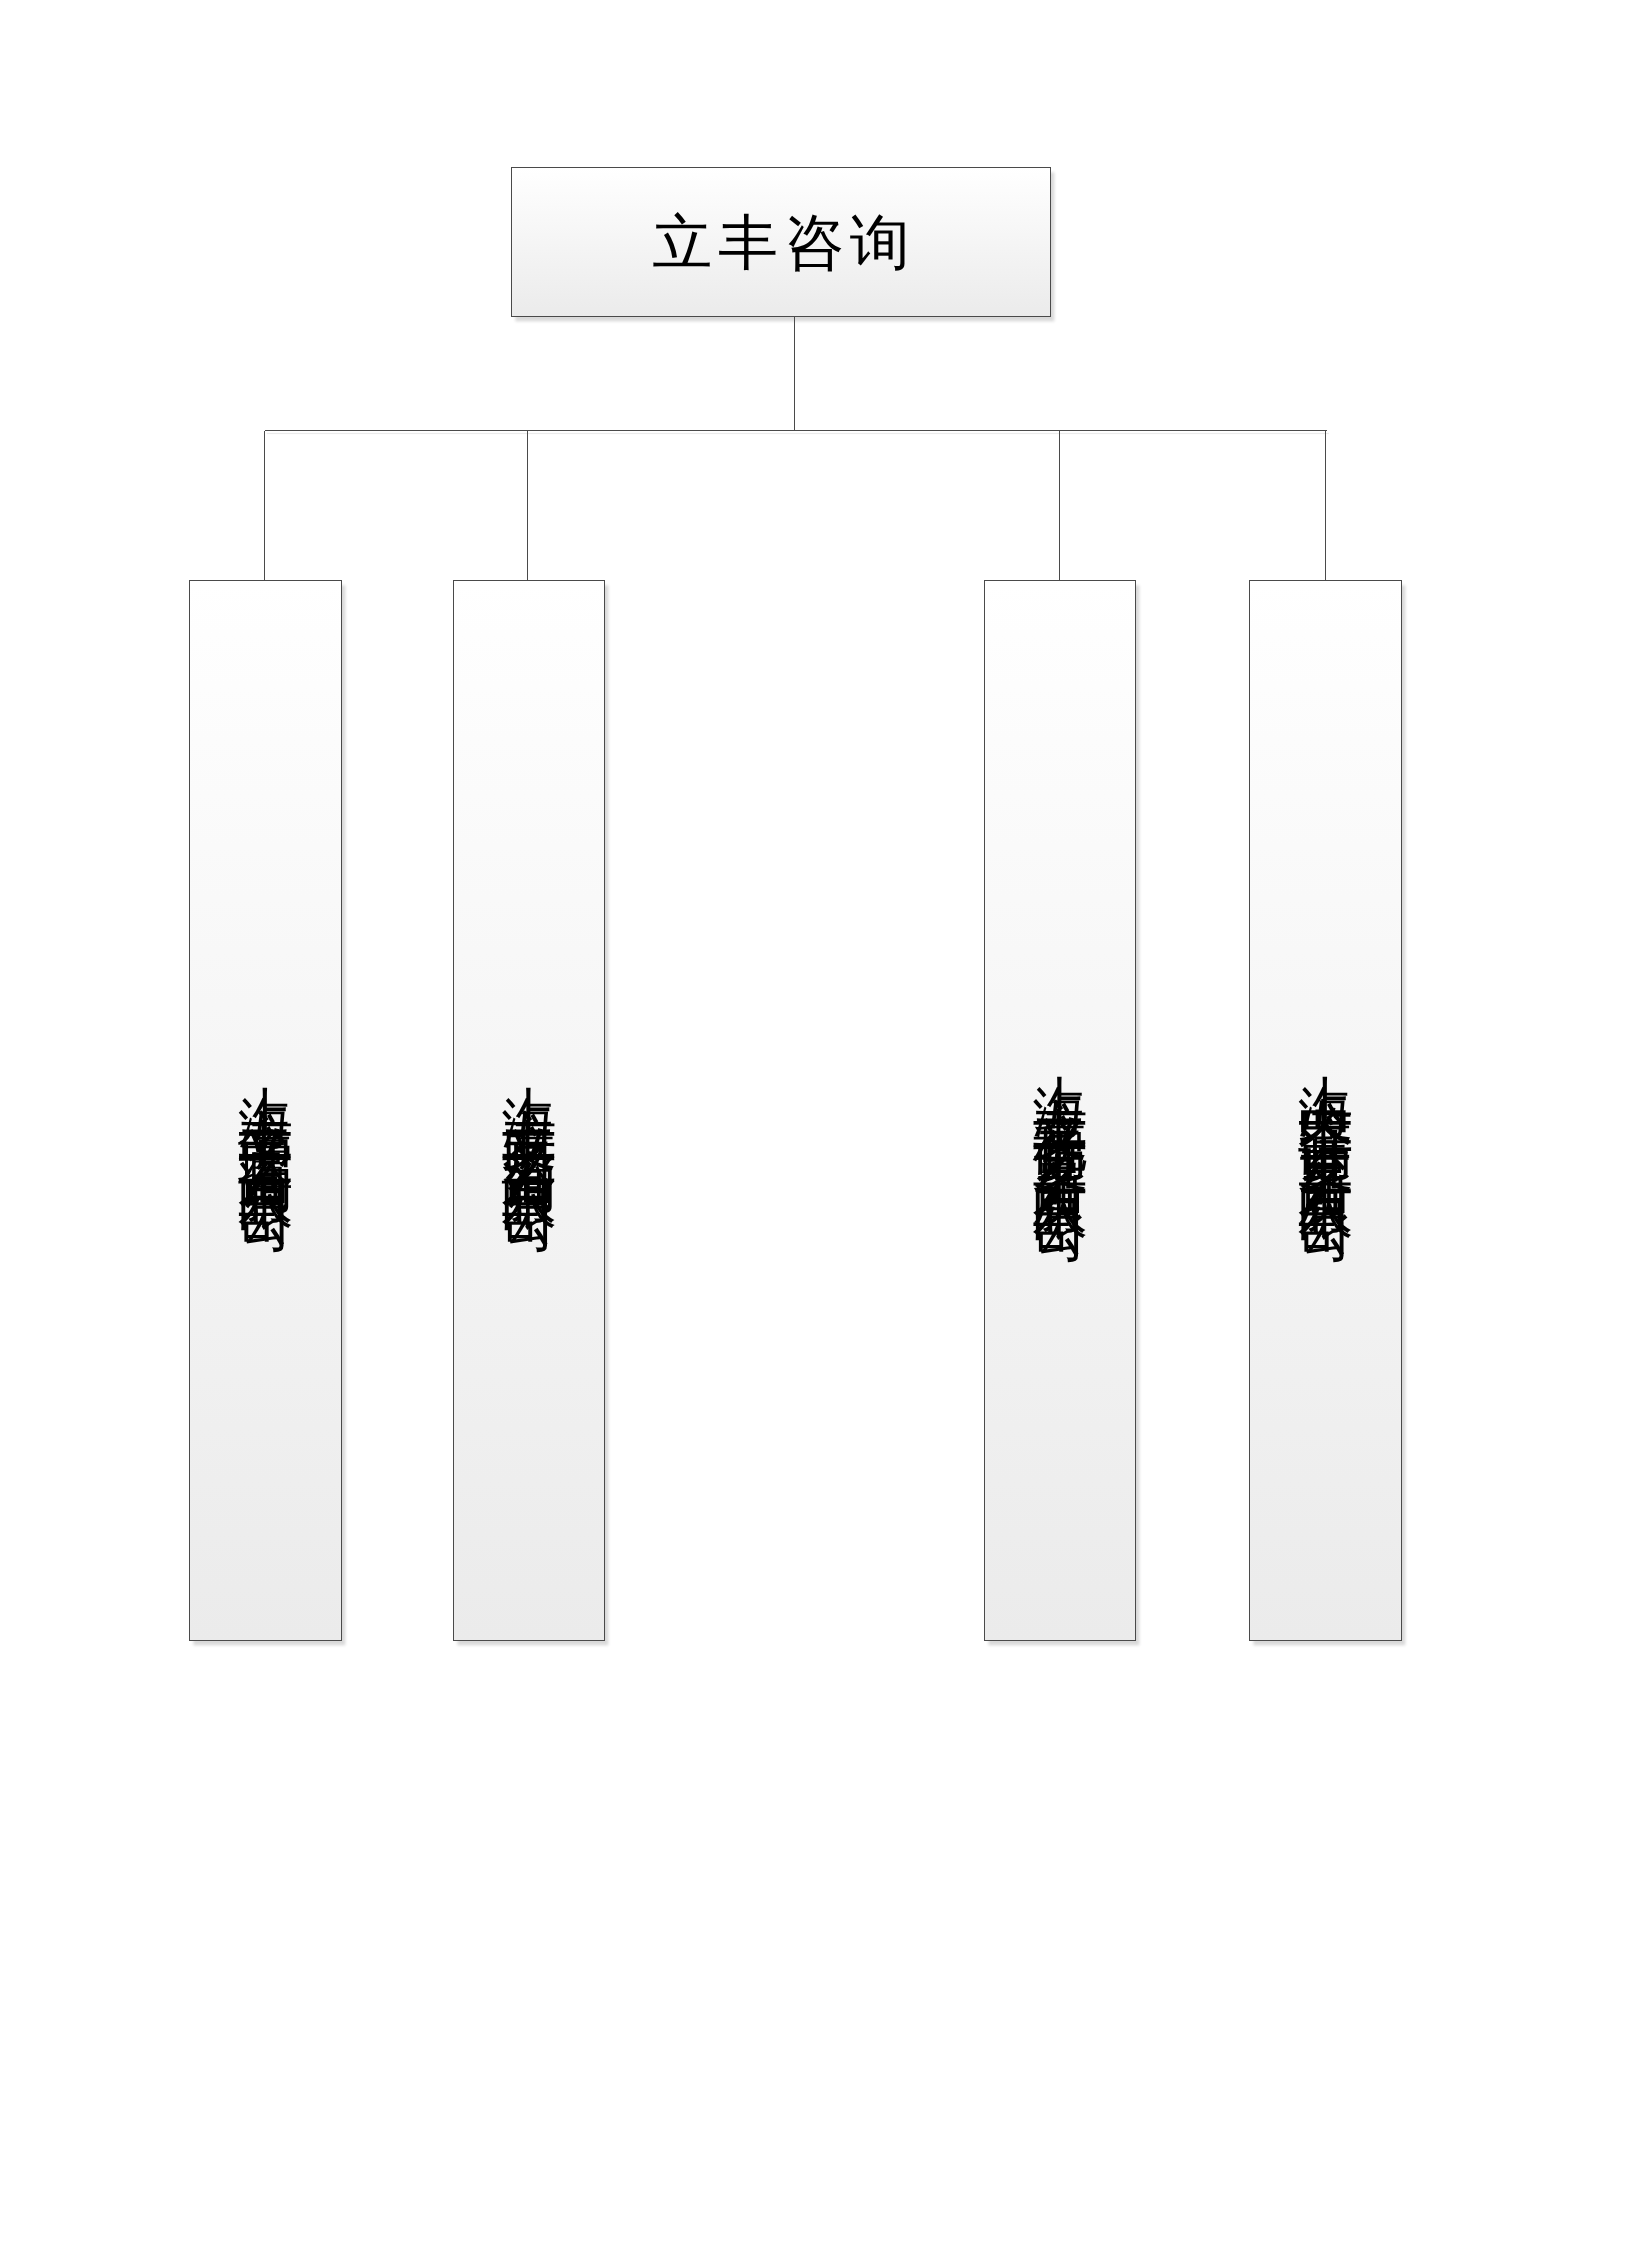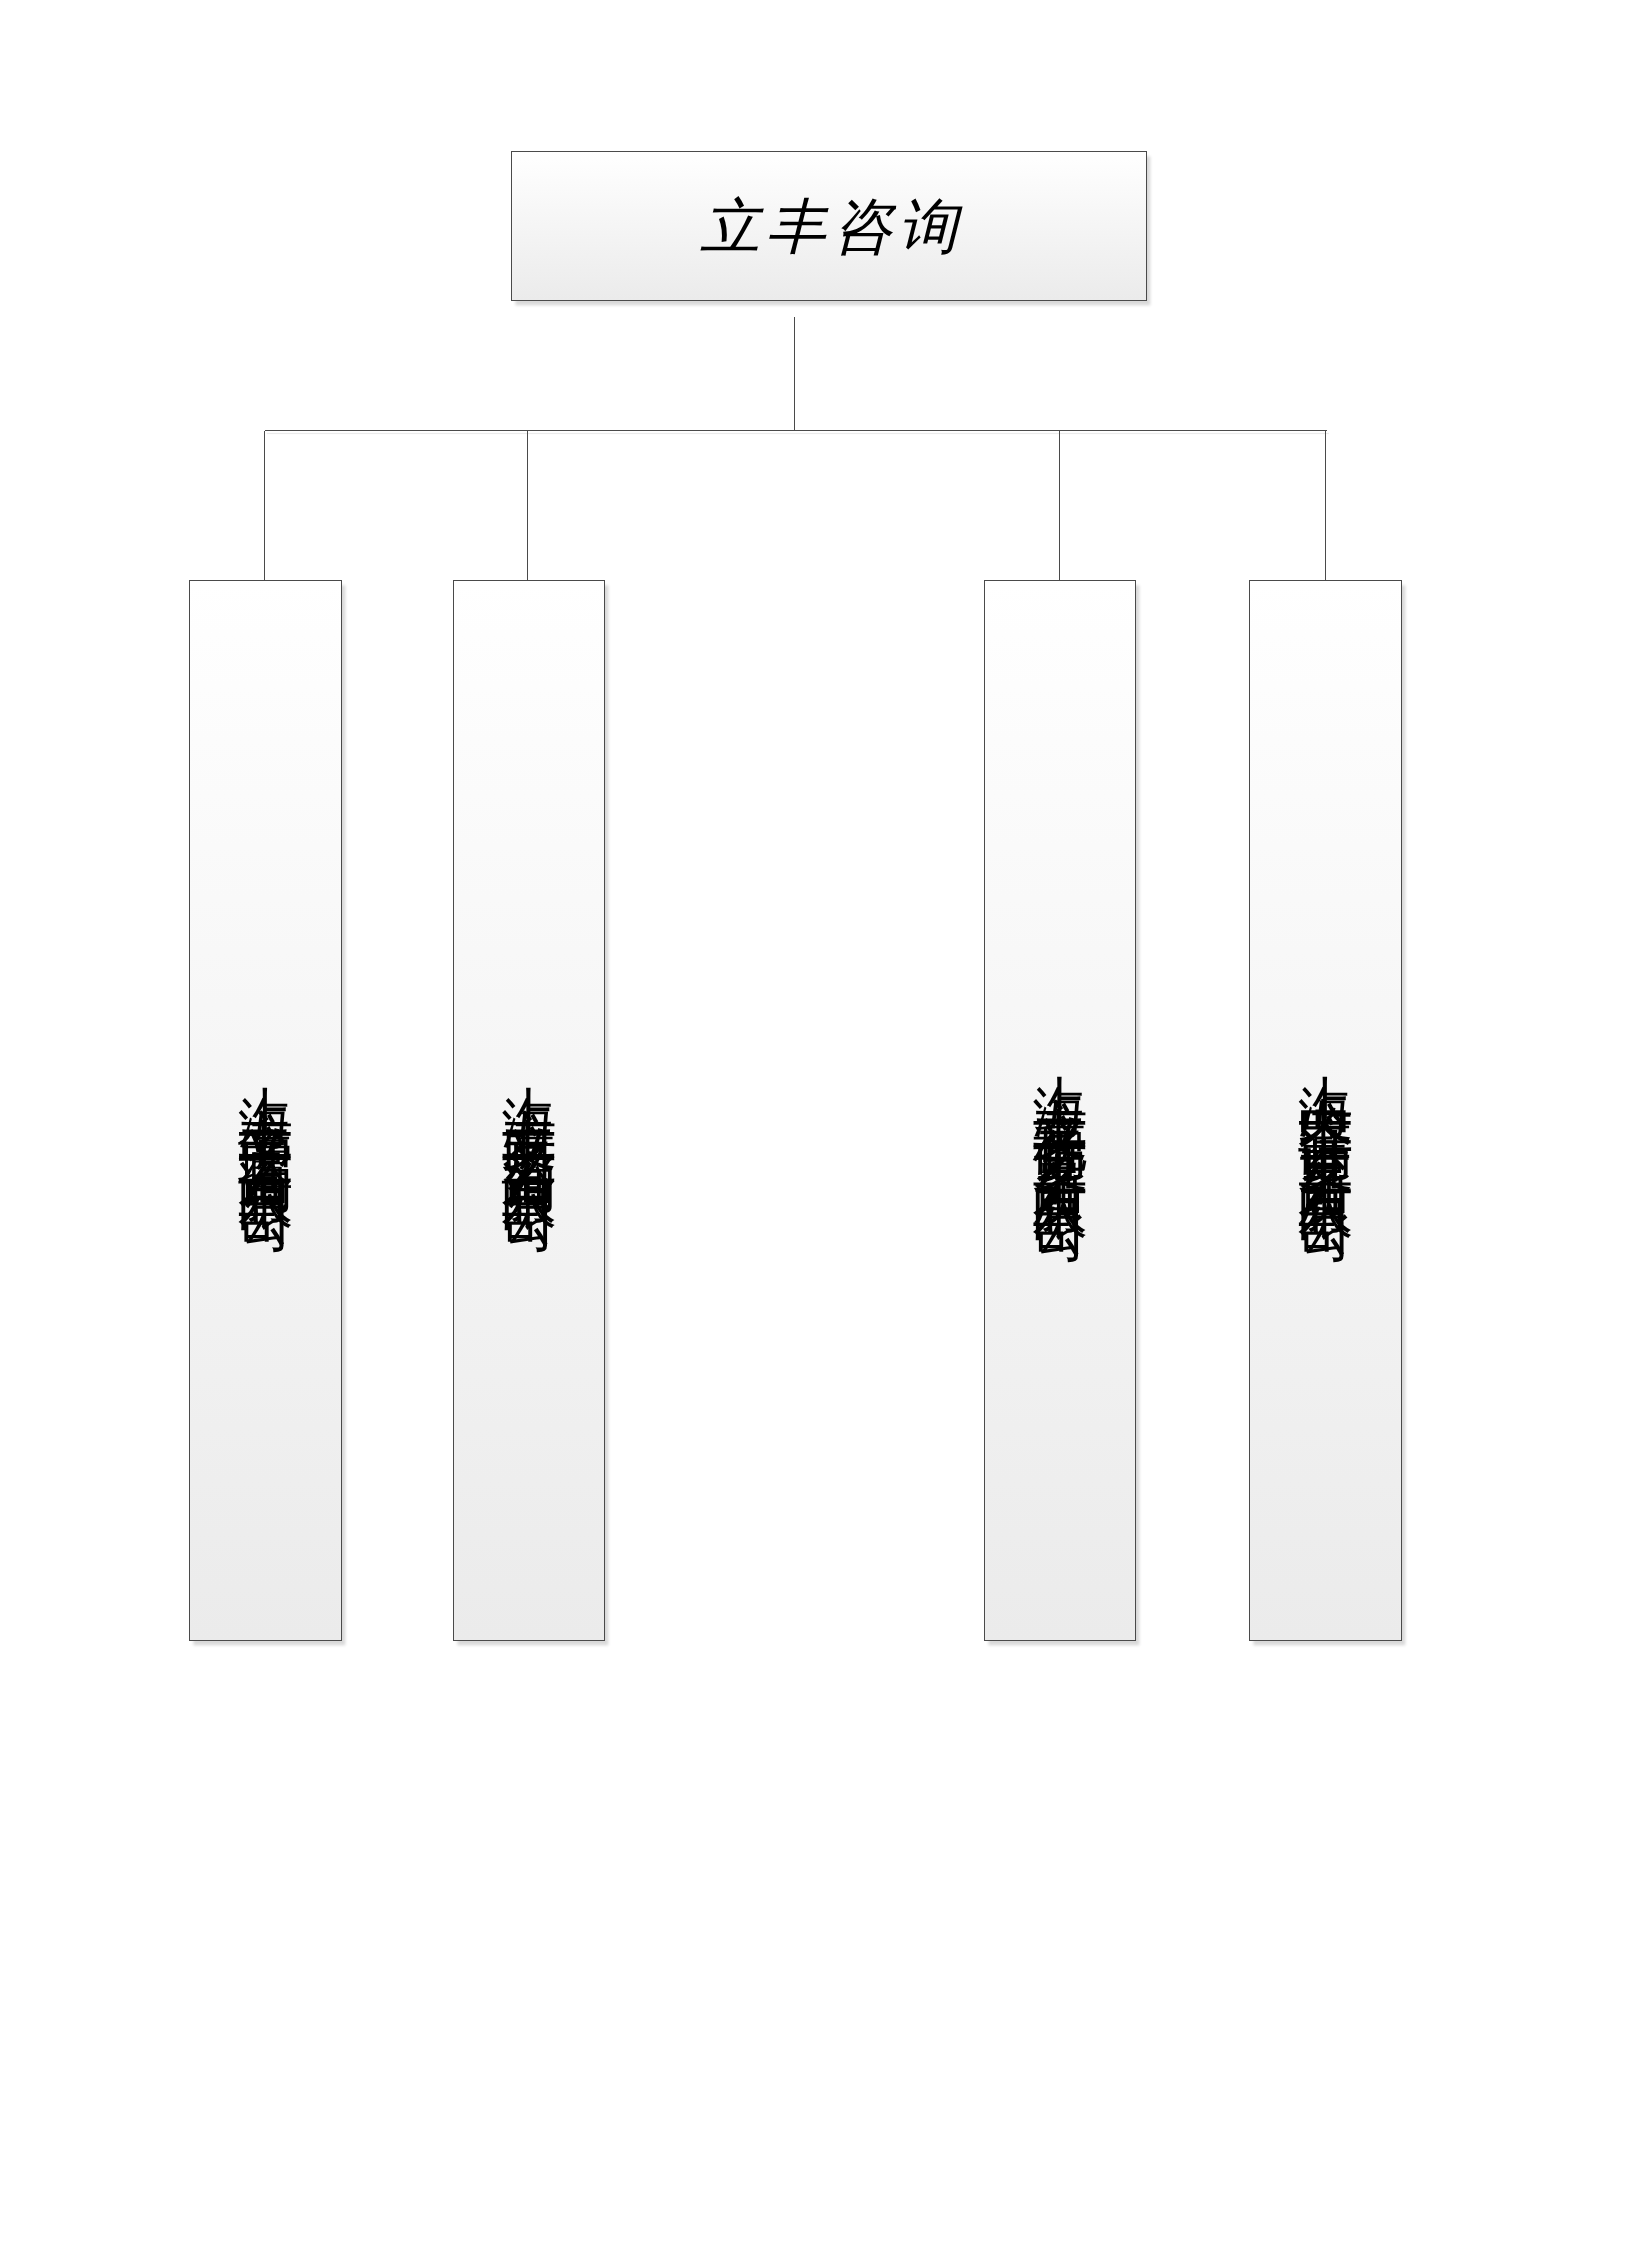--- a/index.html
+++ b/index.html
@@ -30,24 +30,23 @@
     box-sizing: border-box;
     border: 1.4px solid var(--box-border);
     background: linear-gradient(180deg, var(--box-fill-top) 0%, var(--box-fill-bottom) 100%);
     box-shadow: 3.8px 4.8px 2.9px var(--shadow-color);
     display: flex;
     align-items: center;
     justify-content: center;
   }
   .node.root {
     left: 511px;
-    top: 151px;
-    width: 636px;
+    top: 167px;
+    width: 540px;
     height: 150px;
-    font-style: italic;
   }
   .root-label {
     font-size: 60px;
     letter-spacing: 5.8px;
     text-indent: 5.8px;
     white-space: nowrap;
     line-height: 1;
   }
   .node.child {
     top: 580px;

